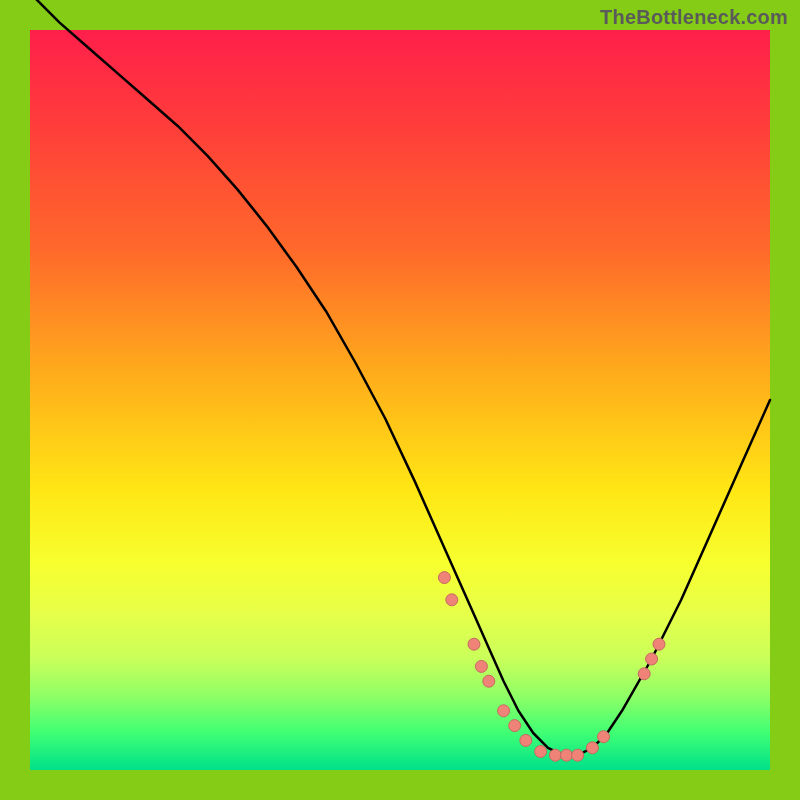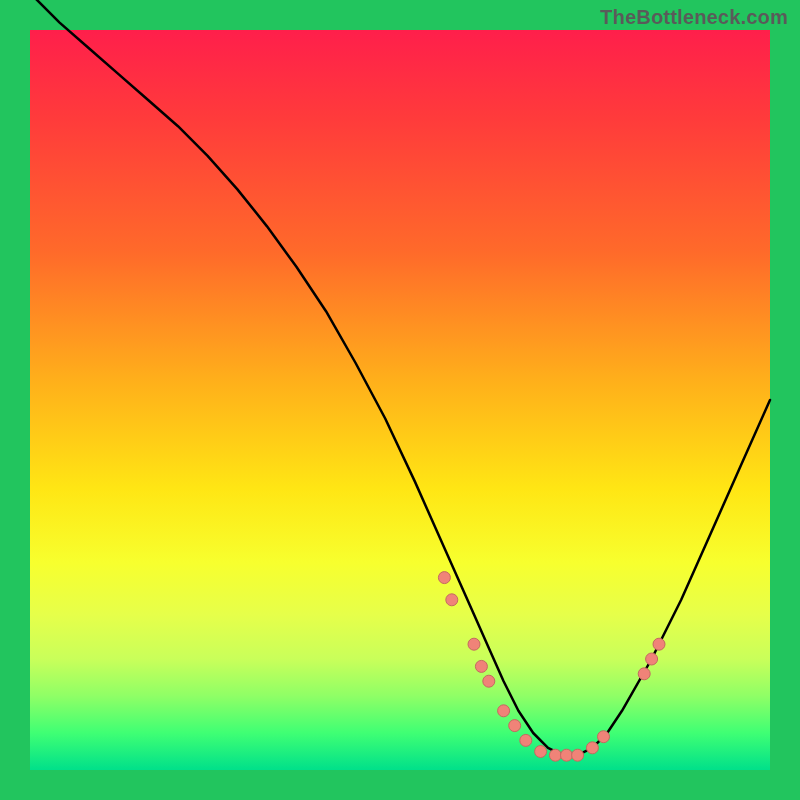--- a/index.html
+++ b/index.html
@@ -8,21 +8,21 @@
     width: 800px;
     height: 800px;
     background: #000;
     font-family: Arial, Helvetica, sans-serif;
     overflow: hidden;
   }
   .frame {
     position: relative;
     width: 800px;
     height: 800px;
-    background: #22c55e;
+    background: #84cc16;
   }
   .plot-area {
     position: absolute;
     left: 30px;
     top: 30px;
     width: 740px;
     height: 740px;
     background: linear-gradient(to bottom,
       #ff1f4b 0%,
       #ff3b3b 12%,

